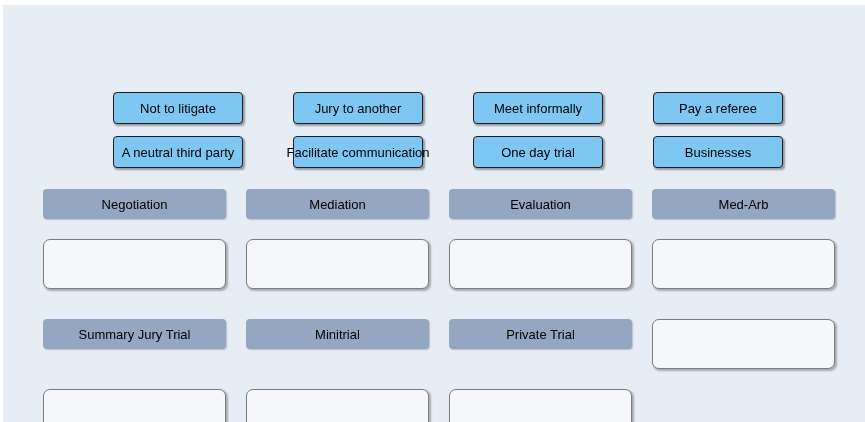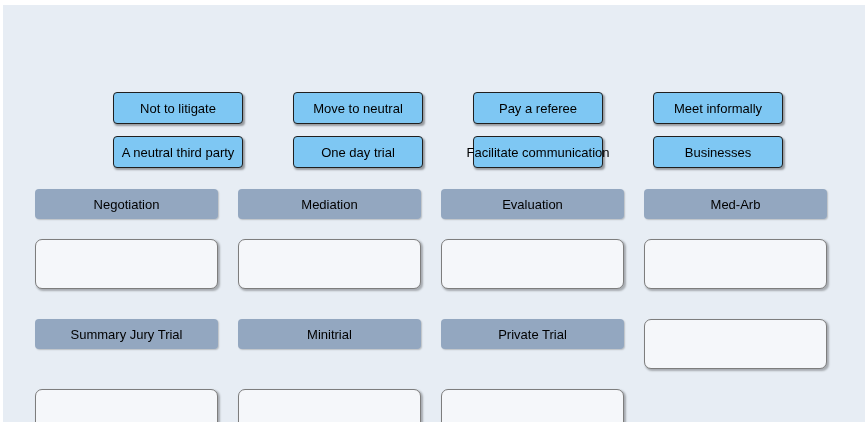--- a/index.html
+++ b/index.html
@@ -48,21 +48,21 @@
     border: 1.5px solid var(--chip-border, #1f1f1f);
     border-radius: 4px;
     font-size: 13px;
     box-shadow: 1.5px 2px 2px rgba(0,0,0,0.35);
     cursor: move;
     white-space: nowrap;
     margin-left: 40px;
   }
   .cat-grid {
     position: absolute;
-    left: 32px;
+    left: 40px;
     display: grid;
     grid-template-columns: repeat(4, 183px);
     column-gap: 7px;
     row-gap: 9px;
     gap: 20px;
   }
   .cat-grid.row1 { top: 184px; }
   .cat-grid.row2 { top: 298px; margin-top: 16px; }
   .cat-header {
     box-sizing: border-box;
@@ -87,26 +87,26 @@
   }
 </style>
 </head>
 <body>
 
 <div class="panel">
 
 
   <div class="chips-grid">
     <div class="chip">Not to litigate</div>
-    <div class="chip">Move to neutral</div>
+    <div class="chip">Jury to another</div>
+    <div class="chip">Meet informally</div>
     <div class="chip">Pay a referee</div>
-    <div class="chip">Meet informally</div>
     <div class="chip">A neutral third party</div>
+    <div class="chip">Facilitate communication</div>
     <div class="chip">One day trial</div>
-    <div class="chip">Facilitate communication</div>
     <div class="chip">Businesses</div>
   </div>
 
   <div class="cat-grid row1">
     <div class="cat-header">Negotiation</div>
     <div class="cat-header">Mediation</div>
     <div class="cat-header">Evaluation</div>
     <div class="cat-header">Med-Arb</div>
     <div class="dropbox"></div>
     <div class="dropbox"></div>

